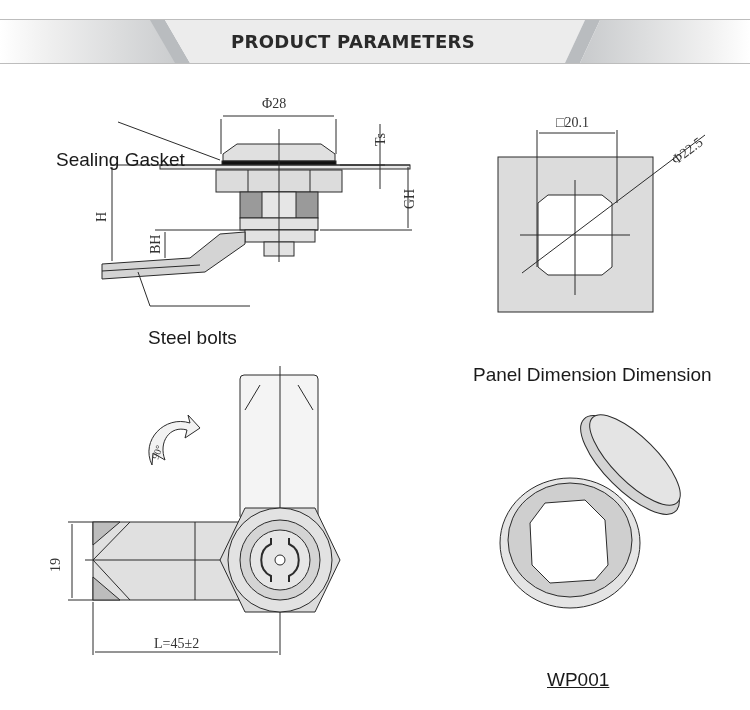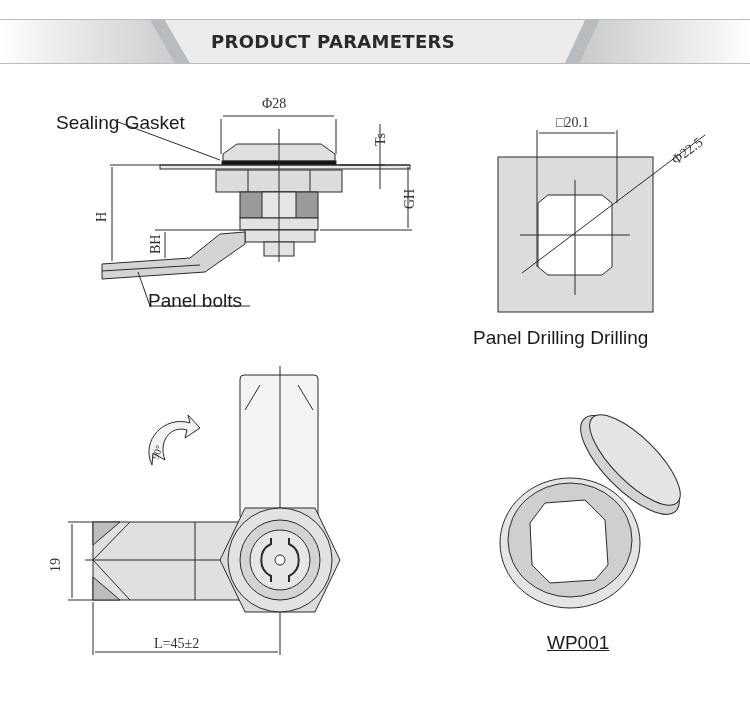--- a/index.html
+++ b/index.html
@@ -1,23 +1,23 @@
 <!DOCTYPE html>
 <html><head>
 <meta charset="utf-8">
 <style>
   html, body { margin:0; padding:0; background:#ffffff; }
   body { width:750px; height:710px; position:relative; overflow:hidden; font-family:"Liberation Sans", sans-serif; color:#1a1a1a; }
   .header-band { position:absolute; left:0; top:19px; width:750px; height:45px; }
   .header-band .line-top { position:absolute; left:0; right:0; top:0; height:1px; background:#bdbdbd; }
   .header-band .line-bot { position:absolute; left:0; right:0; bottom:0; height:1px; background:#bdbdbd; }
   .header-band svg { position:absolute; left:0; top:1px; }
-  .header-title { position:absolute; left:0; width:666px; top:31px; text-align:center; font-size:18px; font-weight:bold; letter-spacing:0.3px; color:#2a2a2a; font-family:"DejaVu Sans", sans-serif; }
+  .header-title { position:absolute; left:0; width:666px; top:31px; text-align:center; font-size:18px; font-weight:bold; letter-spacing:0.3px; color:#2a2a2a; font-family:"DejaVu Sans", sans-serif;padding-left:20px; }
   .drawing { position:absolute; }
-  .label { position:absolute; font-size:19px; color:#1a1a1a; white-space:nowrap; }
+  .label { position:absolute; font-size:19px; color:#1a1a1a; white-space:nowrap;margin-top:37px; }
   .dim { font-family:"Liberation Serif", serif; font-size:14px; fill:#333; }
 </style>
 </head>
 <body>
 
 <div class="header-band">
   <div class="line-top"></div>
   <svg width="750" height="43" viewBox="0 0 750 43">
     <defs>
       <linearGradient id="gl" x1="0" x2="1">
@@ -91,39 +91,39 @@
       <line x1="110" y1="222" x2="210" y2="222"></line>
     </g>
     <text class="dim" x="222" y="24">Φ28</text>
     <text class="dim" x="345" y="62" transform="rotate(-90 345 62)">Ts</text>
     <text class="dim" x="374" y="125" transform="rotate(-90 374 125)">GH</text>
     <text class="dim" x="66" y="138" transform="rotate(-90 66 138)">H</text>
     <text class="dim" x="120" y="170" transform="rotate(-90 120 170)">BH</text>
   </svg>
 </div>
 <div class="label" style="left:56px;top:112px;">Sealing Gasket</div>
-<div class="label" style="left:148px;top:290px;">Panel bolts</div>
+<div class="label" style="left:148px;top:290px;">Steel bolts</div>
 
 <div class="drawing" style="left:480px;top:95px;width:250px;height:230px;">
   <svg width="250" height="230" viewBox="0 0 250 230">
     <g stroke="#2b2b2b" stroke-width="1" fill="none">
       <rect x="18" y="62" width="155" height="155" fill="#dcdcdc"></rect>
       <path d="M58,108 L68,100 L122,100 L132,108 L132,172 L122,180 L68,180 L58,172 Z" fill="#ffffff"></path>
       <line x1="57" y1="35" x2="57" y2="172"></line>
       <line x1="137" y1="35" x2="137" y2="108"></line>
       <line x1="59" y1="38" x2="135" y2="38"></line>
       <line x1="95" y1="85" x2="95" y2="200"></line>
       <line x1="40" y1="140" x2="150" y2="140"></line>
       <line x1="42" y1="178" x2="225" y2="40"></line>
     </g>
     <text class="dim" x="76" y="32">□20.1</text>
     <text class="dim" x="196" y="70" transform="rotate(-37 196 70)">Φ22.5</text>
   </svg>
 </div>
-<div class="label" style="left:473px;top:327px;">Panel Drilling Drilling</div>
+<div class="label" style="left:473px;top:327px;">Panel Dimension Dimension</div>
 
 <div class="drawing" style="left:40px;top:360px;width:380px;height:310px;">
   <svg width="380" height="310" viewBox="0 0 380 310">
     <g stroke="#2b2b2b" stroke-width="1" fill="none">
 
       <rect x="200" y="15" width="78" height="145" rx="4" fill="#f4f4f4"></rect>
       <line x1="240" y1="6" x2="240" y2="160"></line>
       <line x1="220" y1="25" x2="205" y2="50"></line>
       <line x1="258" y1="25" x2="273" y2="50"></line>
 

